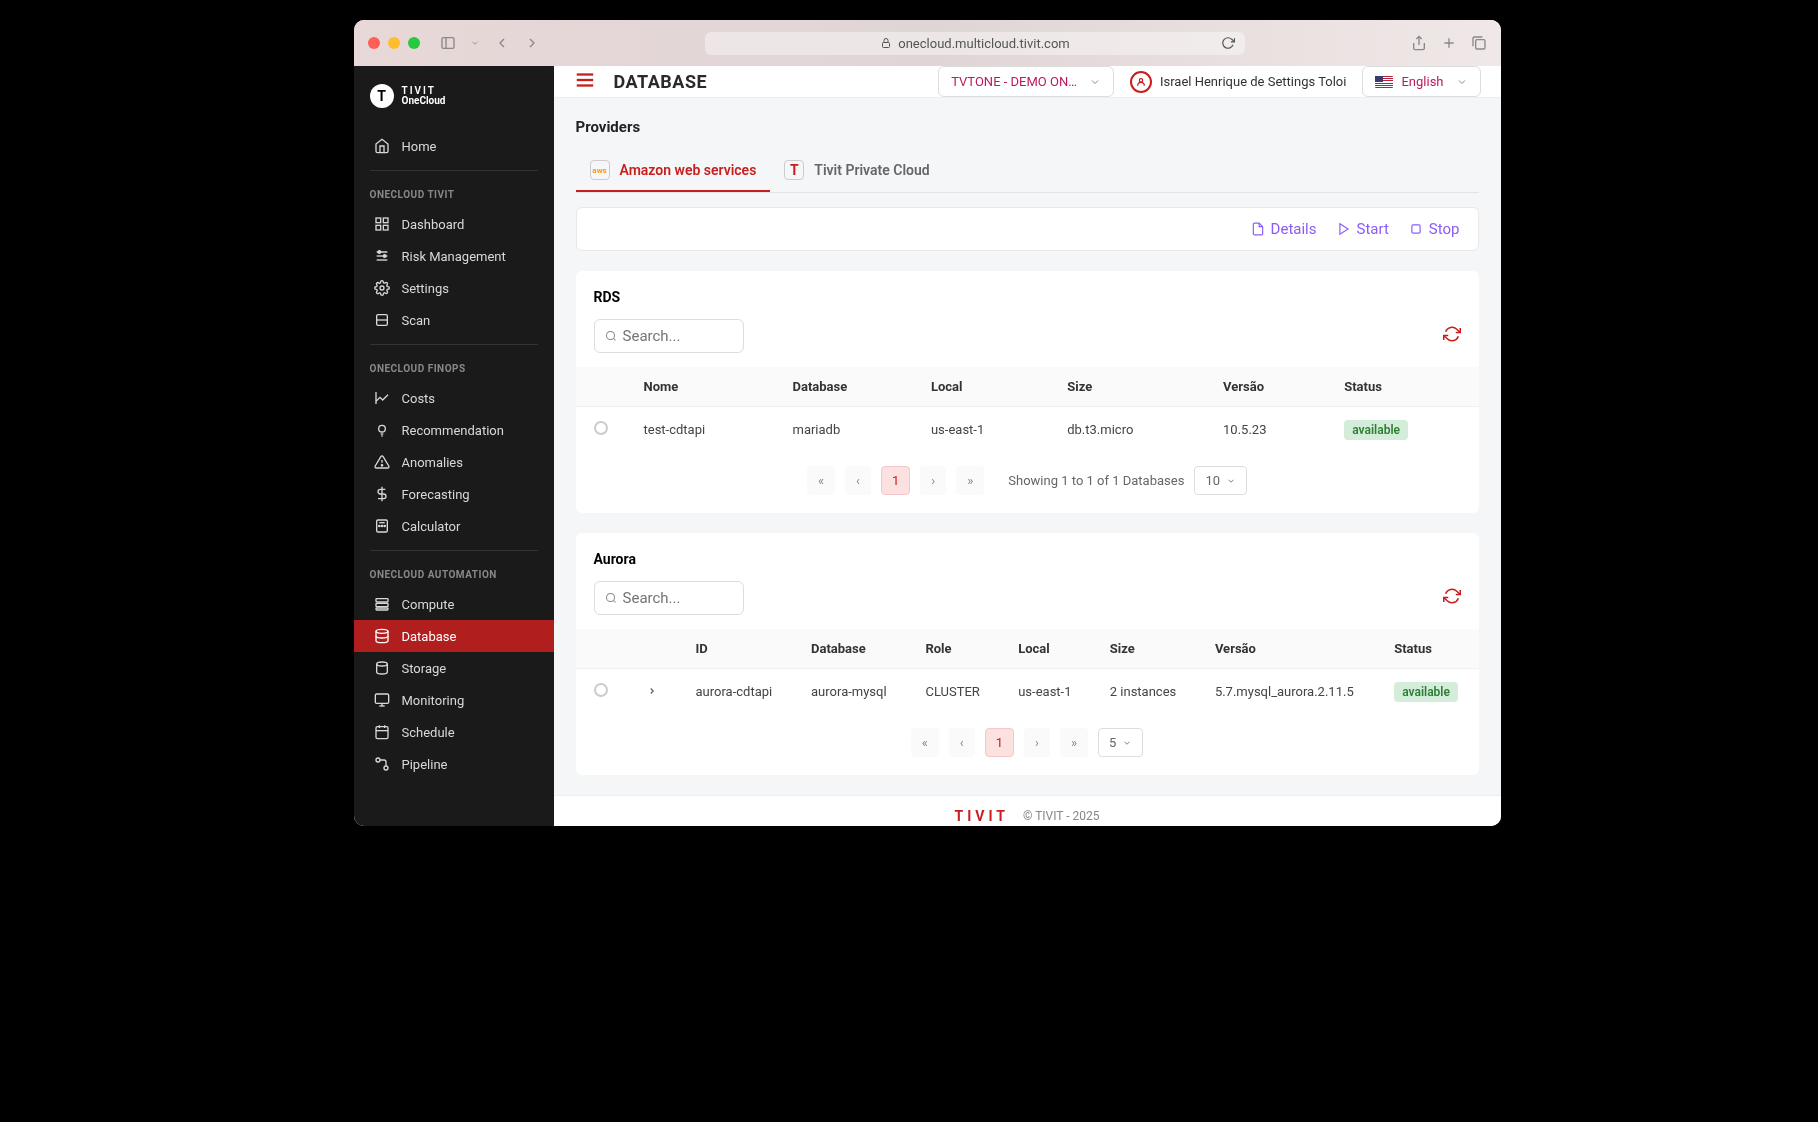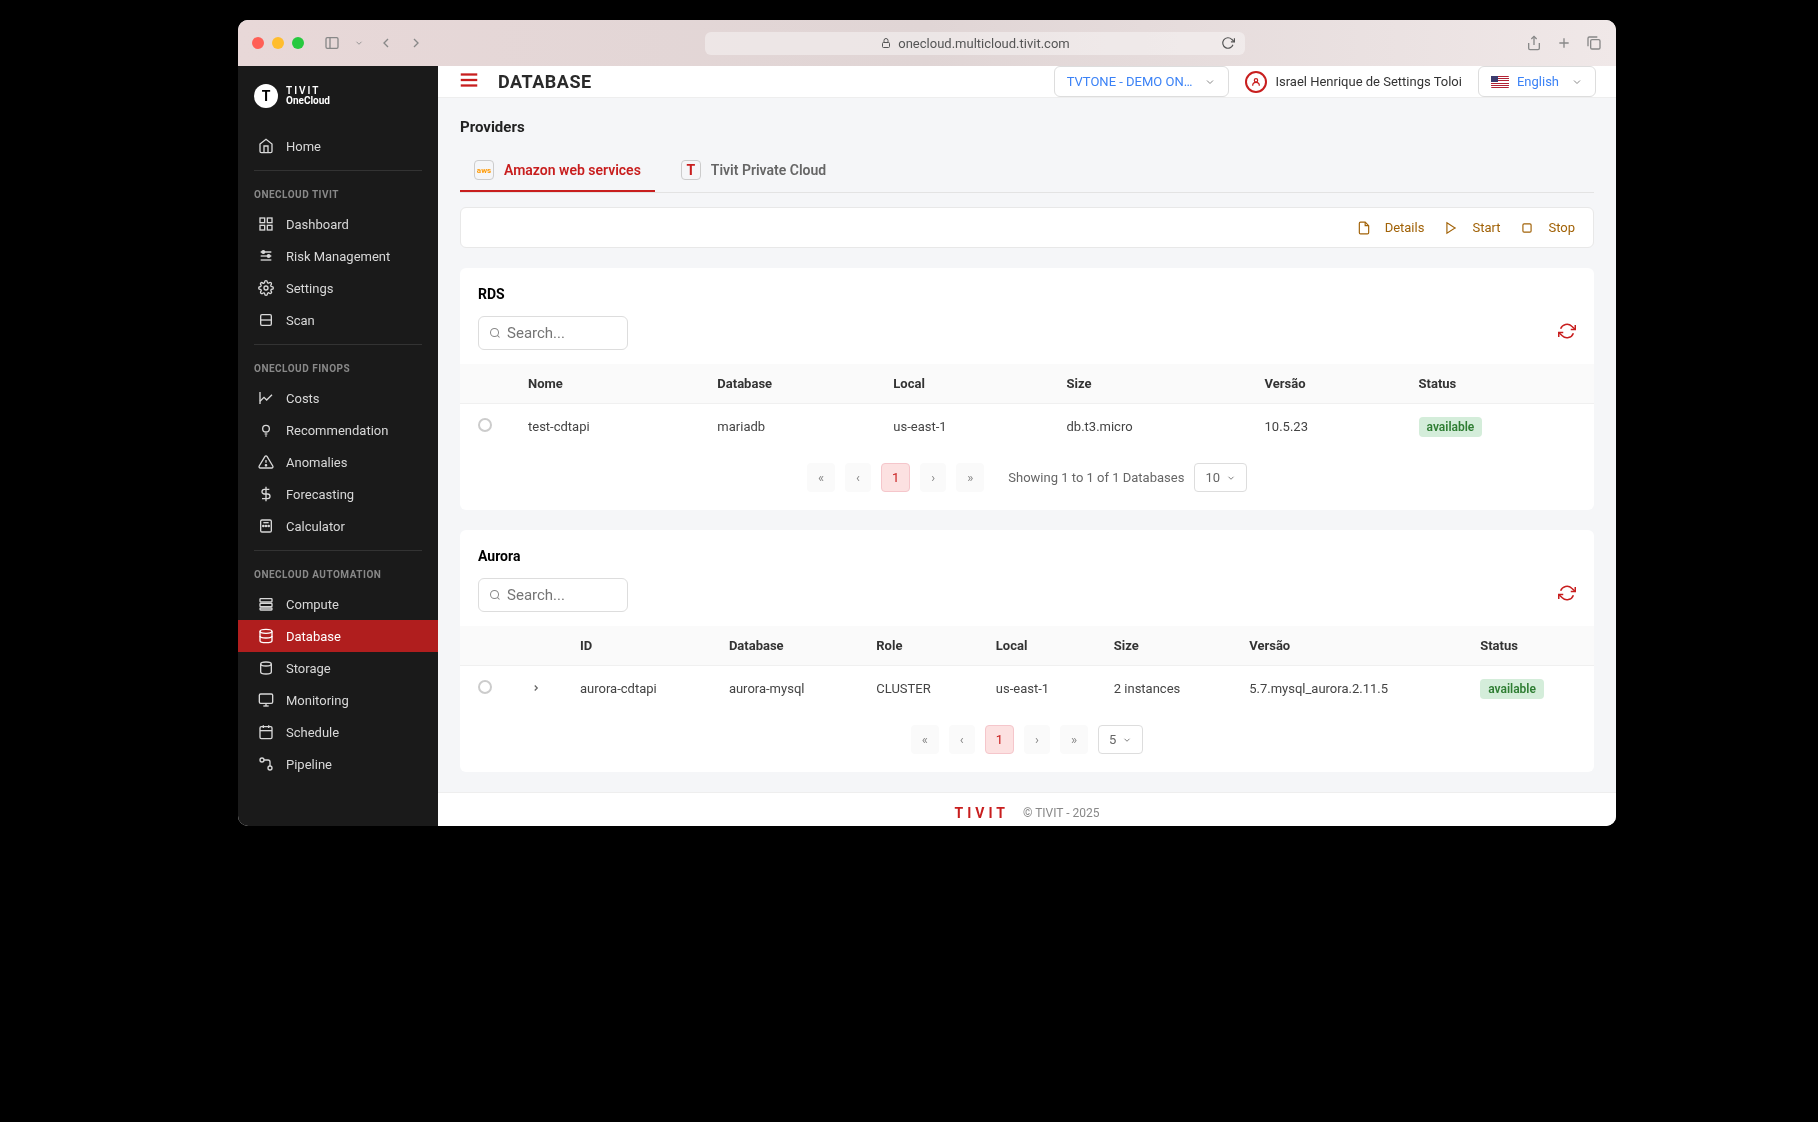--- a/index.html
+++ b/index.html
@@ -1,17 +1,17 @@
 <!DOCTYPE html>
 <html><head>
 <meta charset="utf-8">
 <style>
 * { margin: 0; padding: 0; box-sizing: border-box; font-family: -apple-system, BlinkMacSystemFont, 'Segoe UI', Roboto, sans-serif; }
 body { background: #000; display: flex; justify-content: center; align-items: flex-start; padding: 20px; }
-.frame { width: 1378px; background: #fff; border-radius: 10px; overflow: hidden; box-shadow: 0 20px 60px rgba(0,0,0,0.5); margin-left: 36px; }
+.frame { width: 1147px; background: #fff; border-radius: 10px; overflow: hidden; box-shadow: 0 20px 60px rgba(0,0,0,0.5); margin-left: 36px; }
 .browser-bar { background: linear-gradient(90deg, #e8d8d8 0%, #e0d5d5 50%, #f0e8e8 100%); height: 46px; display: flex; align-items: center; padding: 0 14px; gap: 8px; }
 .traffic { display: flex; gap: 8px; }
 .dot { width: 12px; height: 12px; border-radius: 50%; }
 .dot.red { background: #ff5f56; }
 .dot.yellow { background: #ffbd2e; }
 .dot.green { background: #27c93f; }
 .bbar-icons { display: flex; gap: 14px; margin-left: 12px; align-items: center; color: #888; }
 .bbar-icons svg { width: 16px; height: 16px; }
 .urlbox { flex: 1; display: flex; justify-content: center; }
 .urlinner { background: rgba(255,255,255,0.4); border-radius: 6px; padding: 4px 14px; display: flex; align-items: center; gap: 6px; color: #555; font-size: 13px; min-width: 540px; justify-content: center; position: relative; }
@@ -32,39 +32,39 @@
 .nav-item.active { background: #b01e1e; color: #fff; }
 .nav-item svg { width: 16px; height: 16px; flex-shrink: 0; }
 .nav-sep { height: 1px; background: #333; margin: 8px 16px; }
 
 .main { flex: 1; background: #f5f6f8; overflow-y: auto; display: flex; flex-direction: column; }
 .topbar { background: #fff; height: 58px; border-bottom: 1px solid #eee; display: flex; align-items: center; padding: 0 20px; gap: 18px; }
 .hamburger { color: #c81e1e; cursor: pointer; }
 .hamburger svg { width: 22px; height: 22px; }
 .page-title { font-size: 18px; font-weight: 700; color: #2a2a2a; letter-spacing: 0.5px; }
 .topbar-right { margin-left: auto; display: flex; align-items: center; gap: 16px; }
-.selbox { border: 1px solid #ddd; border-radius: 6px; padding: 7px 12px; display: flex; align-items: center; gap: 8px; font-size: 13px; color: #3b82f6; cursor: pointer; background: #fff; }
+.selbox { border: 1px solid #ddd; border-radius: 6px; padding: 7px 12px; display: flex; align-items: center; gap: 8px; font-size: 13px; color: #be185d; cursor: pointer; background: #fff; }
 .selbox svg.chev { width: 12px; height: 12px; margin-left: 4px; color: #888; }
 .user { display: flex; align-items: center; gap: 8px; font-size: 13px; color: #333; }
 .user-circle { width: 22px; height: 22px; border-radius: 50%; border: 2px solid #c81e1e; display: flex; align-items: center; justify-content: center; }
 .user-circle svg { width: 10px; height: 10px; color: #c81e1e; }
 .flag { width: 18px; height: 12px; background: linear-gradient(#b22234 0% 7.7%, #fff 7.7% 15.4%, #b22234 15.4% 23%, #fff 23% 30.7%, #b22234 30.7% 38.4%, #fff 38.4% 46.1%, #b22234 46.1% 53.8%, #fff 53.8% 61.5%, #b22234 61.5% 69.2%, #fff 69.2% 76.9%, #b22234 76.9% 84.6%, #fff 84.6% 92.3%, #b22234 92.3% 100%); position: relative; border-radius: 1px; }
 .flag::before { content: ''; position: absolute; top: 0; left: 0; width: 40%; height: 53.8%; background: #3c3b6e; }
 
 .content { padding: 20px 22px; flex: 1; }
 .section-label { font-size: 15px; font-weight: 700; color: #222; margin-bottom: 14px; }
-.tabs { display: flex; gap: 12px; border-bottom: 1px solid #e3e3e3; }
+.tabs { display: flex; gap: 0; border-bottom: 1px solid #e3e3e3; }
 .tab { display: flex; align-items: center; gap: 10px; padding: 10px 14px; cursor: pointer; font-size: 14px; font-weight: 600; color: #666; border-bottom: 2px solid transparent; }
 .tab.active { color: #c81e1e; border-bottom-color: #c81e1e; }
 .tab-icon { width: 20px; height: 20px; border: 1px solid #ddd; border-radius: 4px; display: flex; align-items: center; justify-content: center; font-size: 8px; font-weight: bold; }
 .tab-icon.aws { color: #ff9900; border-color: #ccc; }
 .tab-icon.tpc { color: #c81e1e; border-color: #ccc; font-size: 14px; }
 
 .toolbar { background: #fff; border: 1px solid #e8e8e8; border-radius: 6px; margin-top: 14px; padding: 12px 18px; display: flex; justify-content: flex-end; gap: 20px; }
-.tbtn { display: flex; align-items: center; gap: 14px; color: #a16207; font-size: 13px; cursor: pointer; }
+.tbtn { display: flex; align-items: center; gap: 6px; color: #8b5cf6; font-size: 15px; cursor: pointer; }
 .tbtn svg { width: 14px; height: 14px; }
 
 .card { background: #fff; border-radius: 6px; margin-top: 20px; padding-bottom: 14px; }
 .card-title { font-size: 14px; font-weight: 700; color: #000000; padding: 18px 18px 14px; }
 .card-top { display: flex; align-items: center; padding: 0 18px 14px; }
 .search { border: 1px solid #ddd; border-radius: 6px; padding: 7px 10px; display: flex; align-items: center; gap: 6px; width: 150px; }
 .search input { border: none; outline: none; font-size: 15px; width: 100%; background: transparent; }
 .search svg { width: 14px; height: 14px; color: #888; }
 .refresh-btn { margin-left: auto; cursor: pointer; color: #c81e1e; }
 .refresh-btn svg { width: 18px; height: 18px; }

